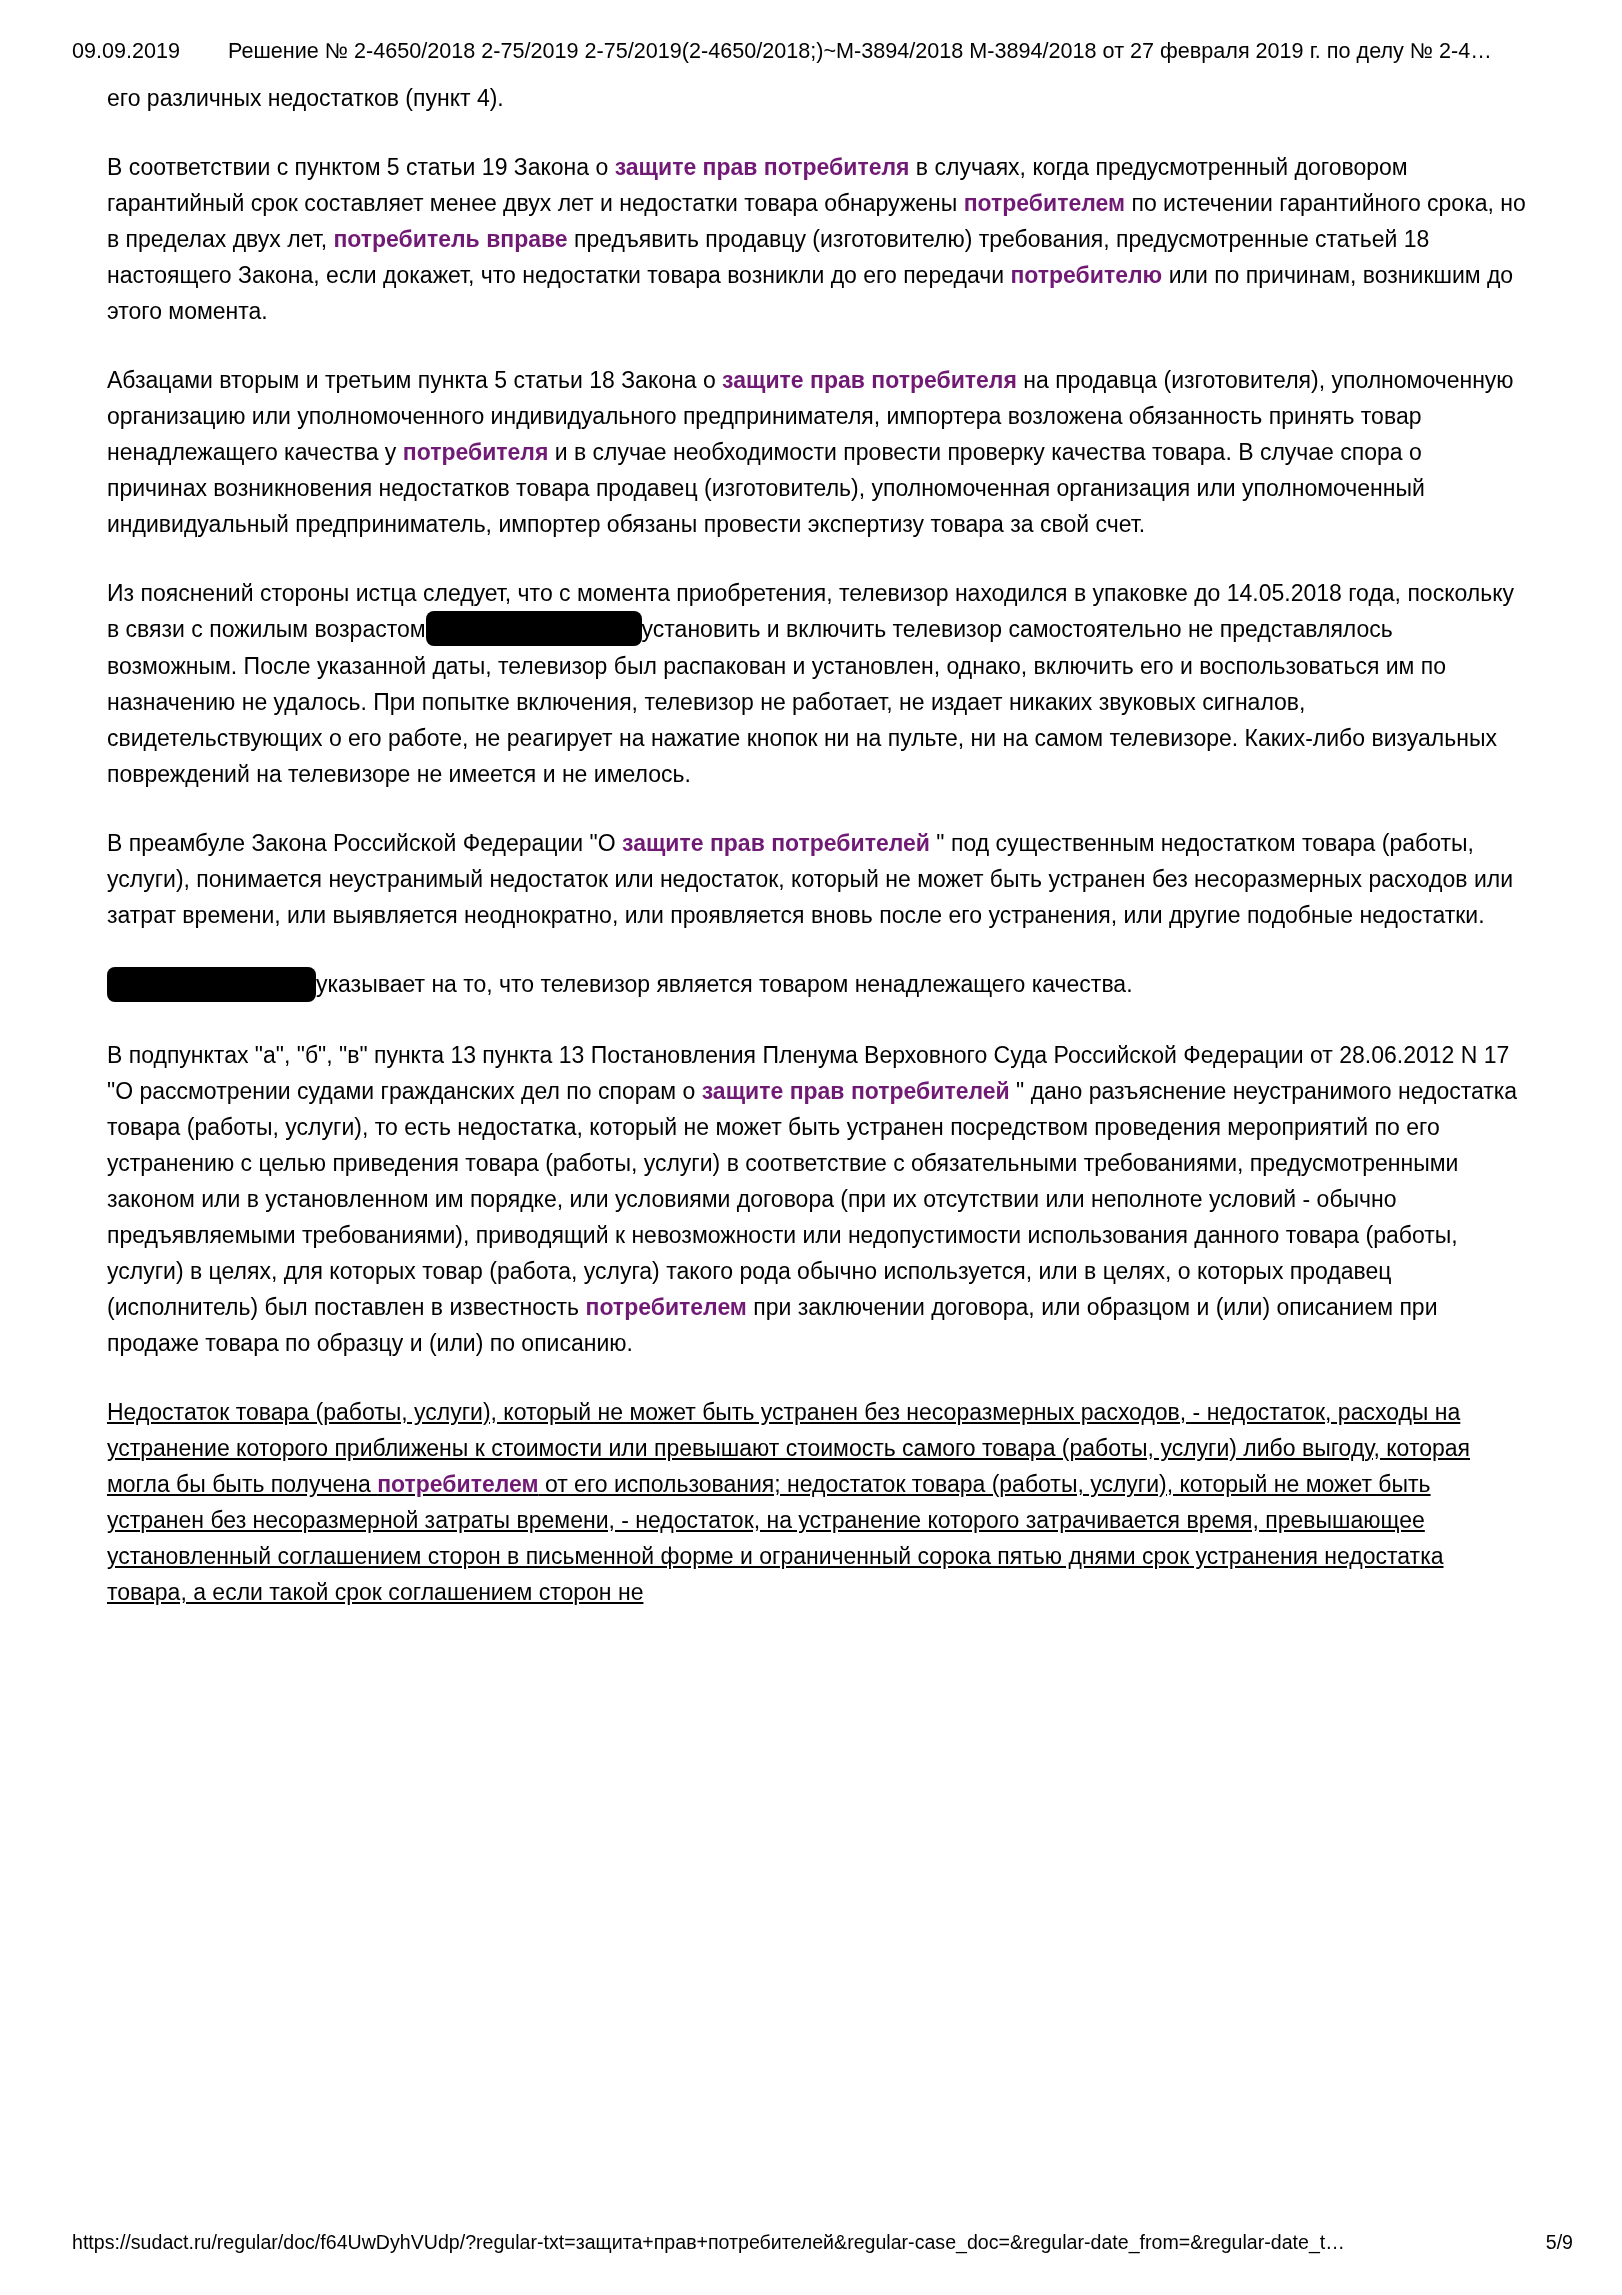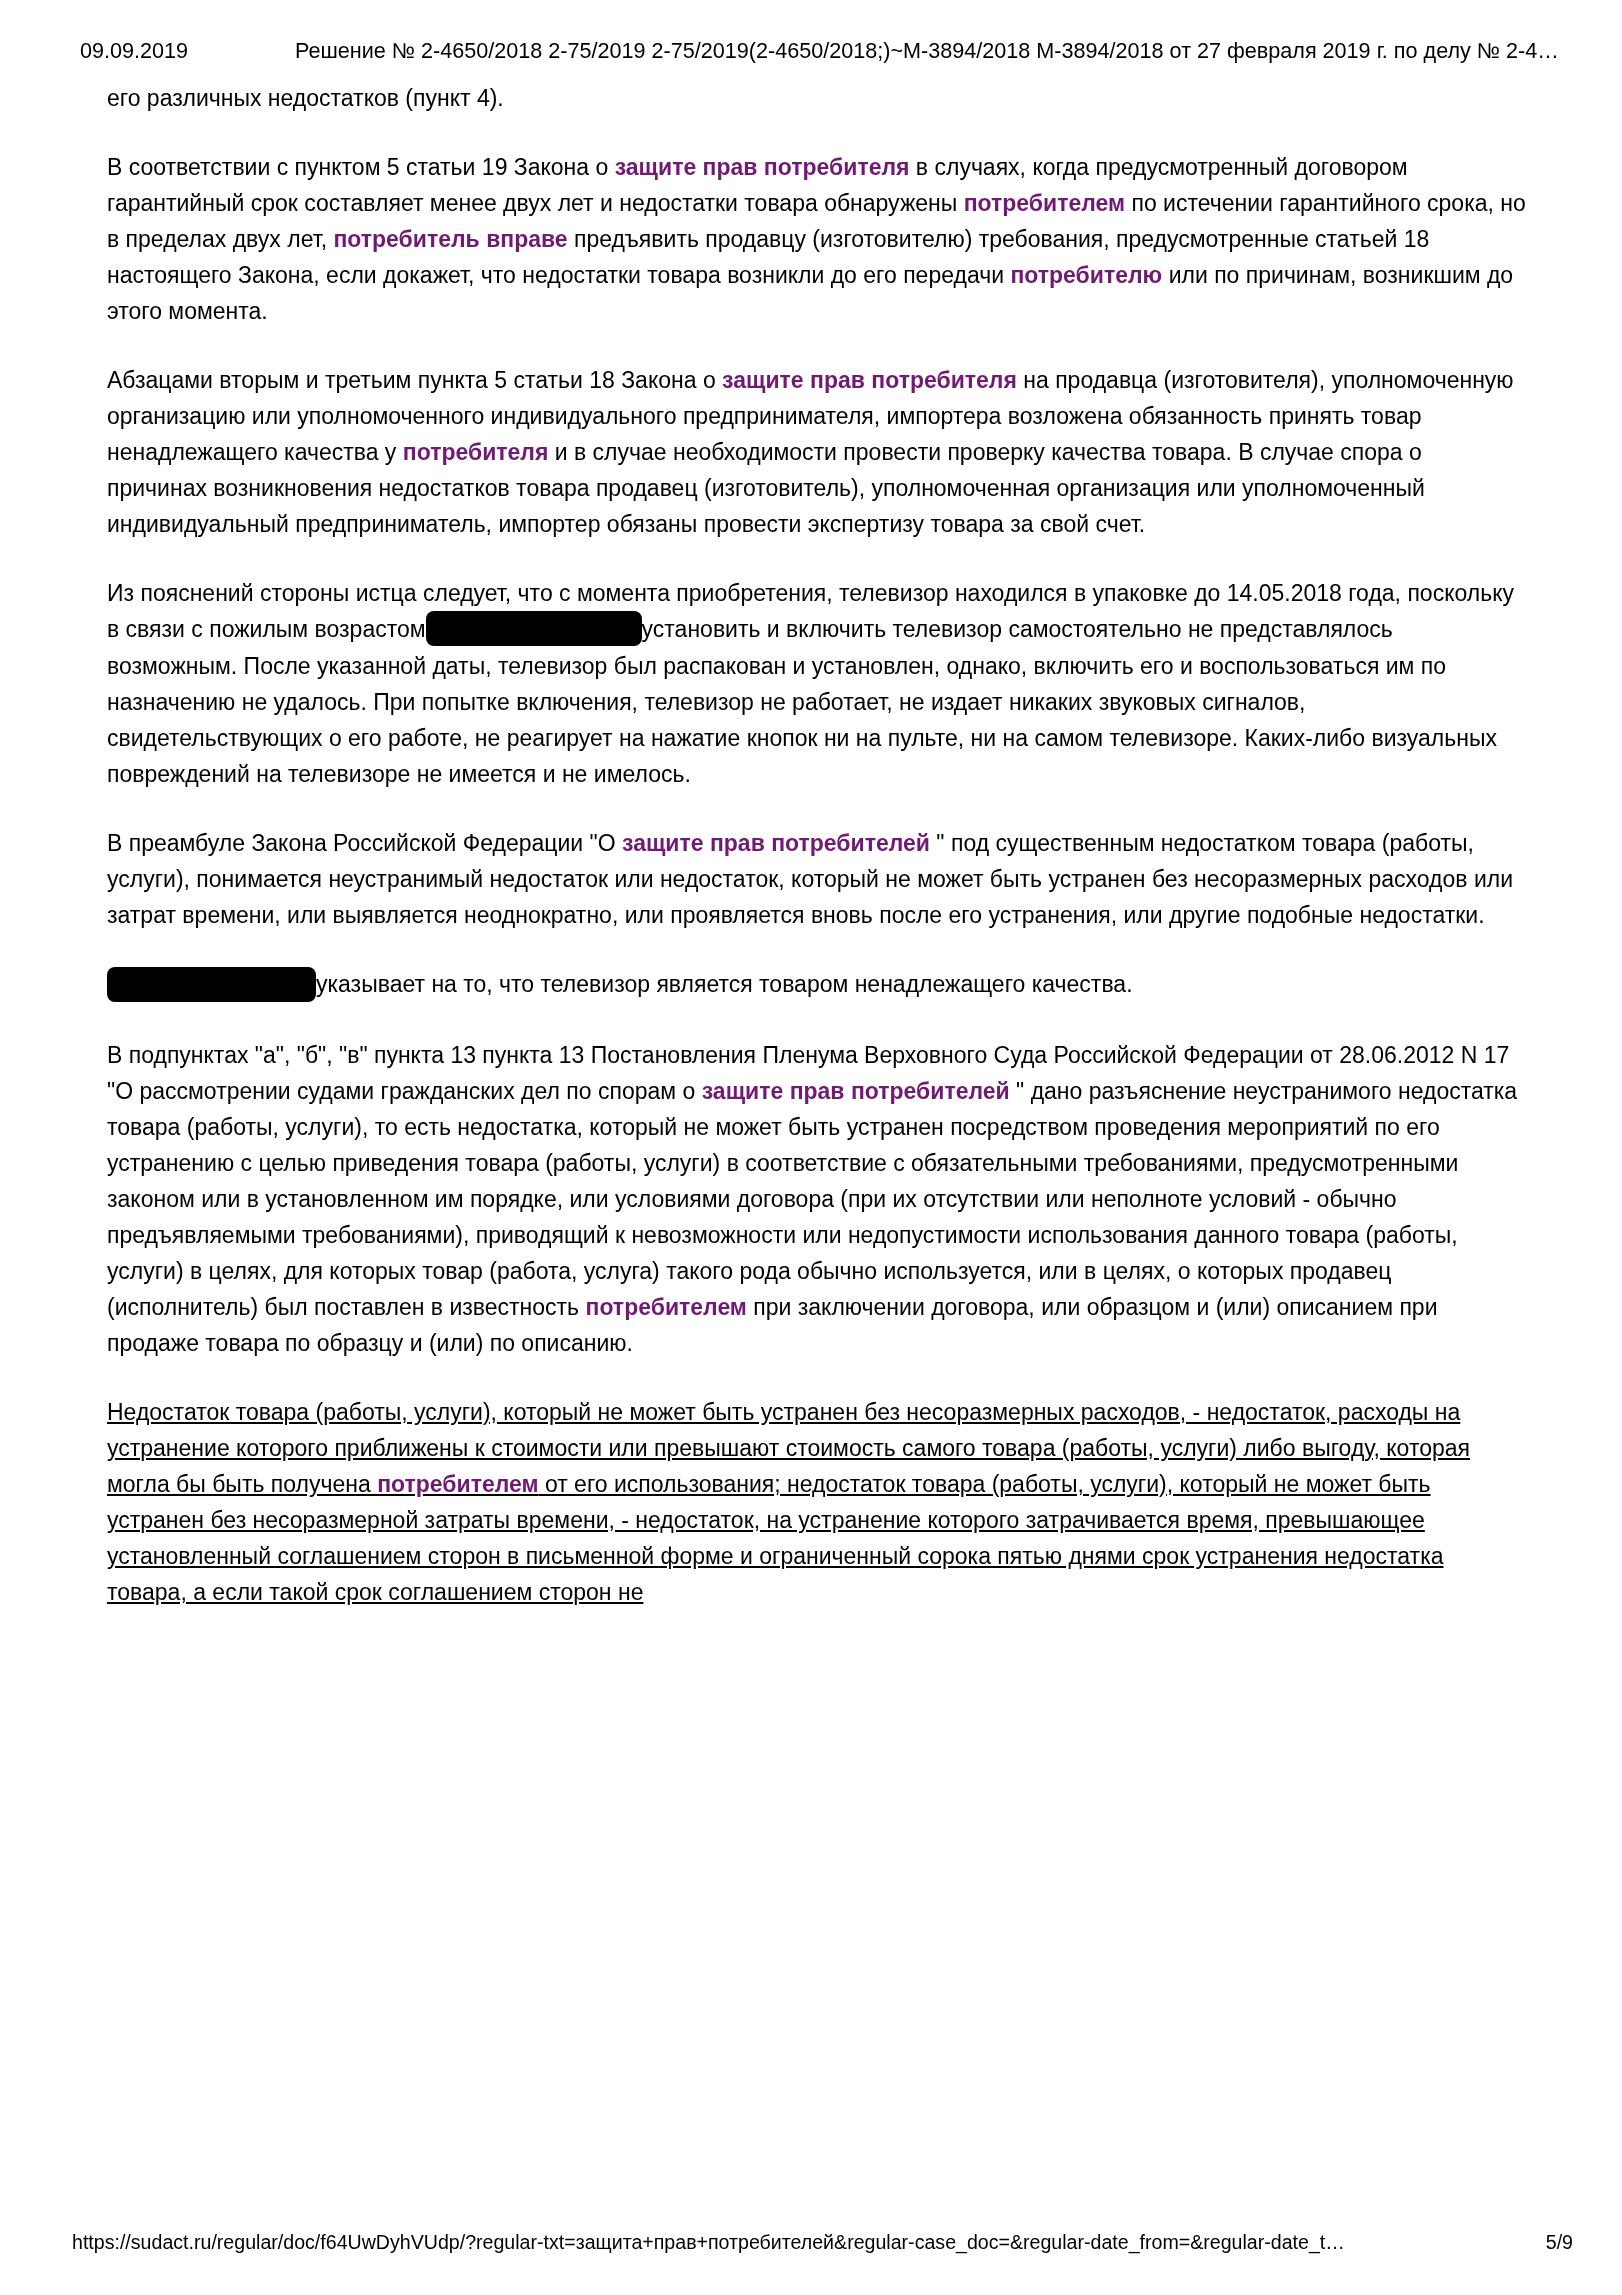--- a/index.html
+++ b/index.html
@@ -21,24 +21,24 @@
     top: 38px;
     left: 72px;
     right: 49px;
     display: flex;
     align-items: baseline;
     font-size: 21.6px;
     line-height: 26px;
     color: #000000;
     white-space: nowrap;
   }
-  .print-header .doc-date { flex: 0 0 auto; margin-left: 8px; }
+  .print-header .doc-date { flex: 0 0 auto; }
   .print-header .doc-title {
     flex: 1 1 auto;
-    margin-left: 107px;
+    margin-left: 48px;
     overflow: hidden;
     white-space: nowrap;
   }
   
   .doc-body {
     position: absolute;
     top: 80px;
     left: 107px;
     width: 1420px;
     font-size: 23px;

